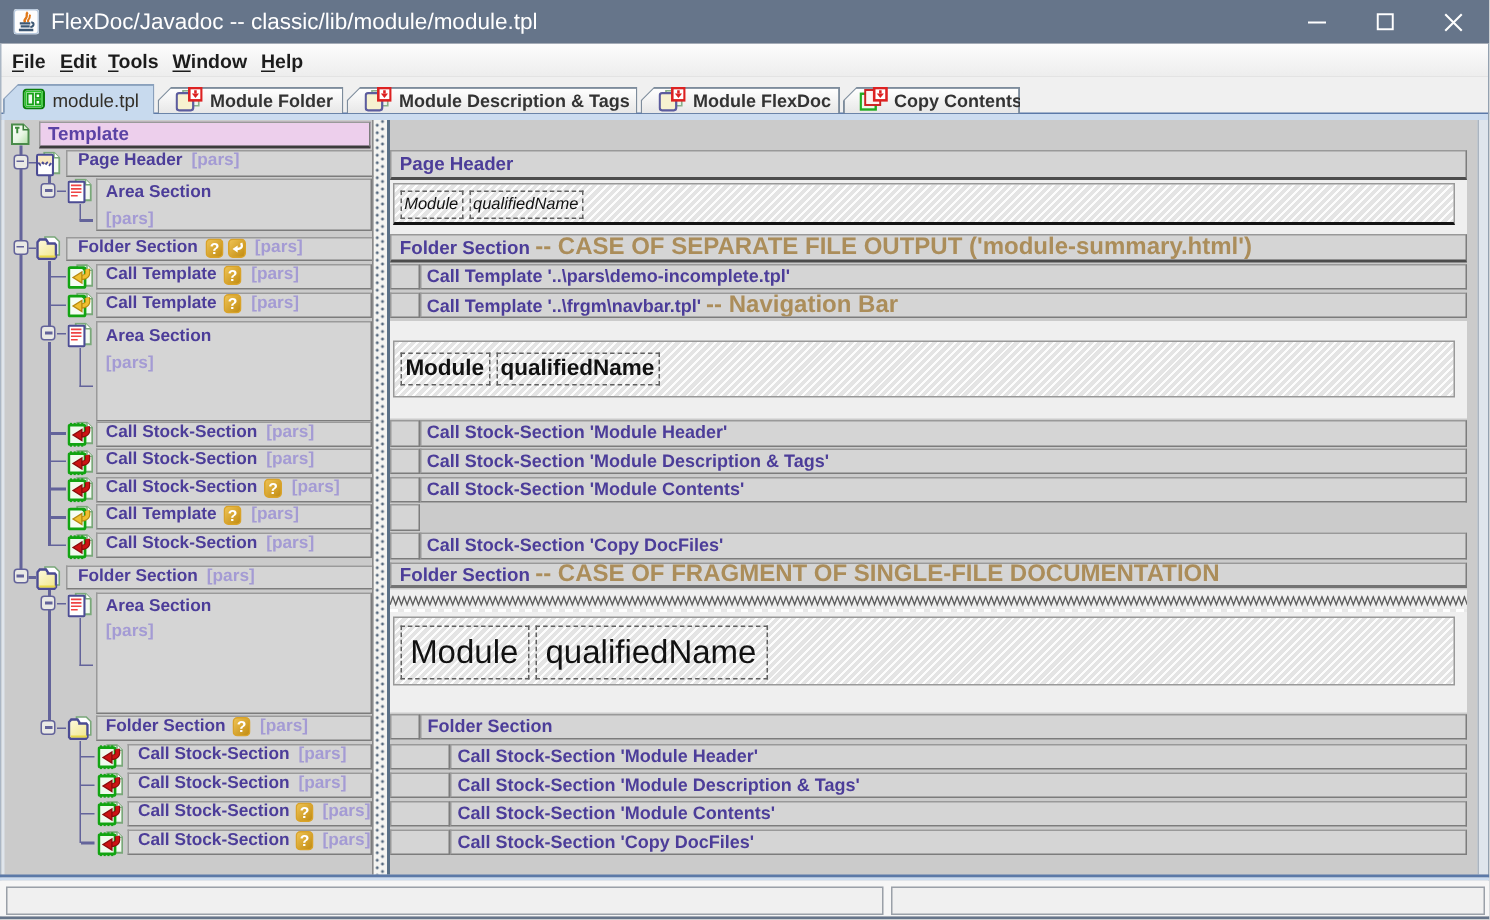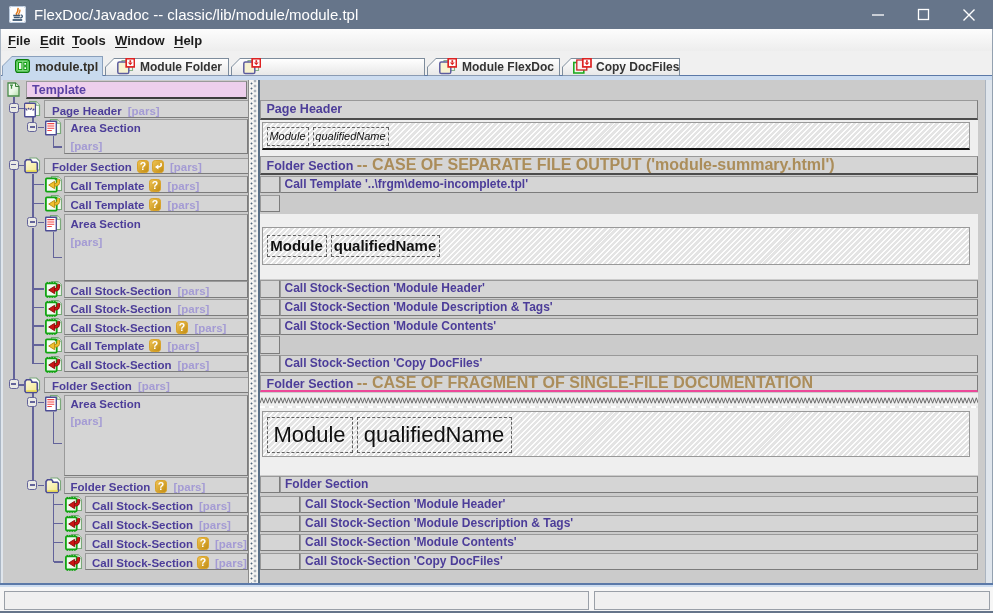--- a/index.html
+++ b/index.html
@@ -19,21 +19,21 @@
   background:#7d8c9c}
 .tab .in{position:absolute;left:1px;top:1px;right:1px;bottom:0;
   clip-path:polygon(0 100%,0 8px,8px 0,100% 0,100% 100%);
   background:linear-gradient(#ffffff,#e6e6e6)}
 .tab .tx{position:absolute;top:0;height:17px;line-height:18px;font-size:12px;font-weight:bold;color:#333;white-space:nowrap}
 #tabsel{position:absolute;left:2px;top:56px;width:101px;height:20px;
   clip-path:polygon(0 100%,0 10px,10px 0,100% 0,100% 100%);background:#8aa0bc}
 #tabsel .in{position:absolute;left:1px;top:1px;right:1px;bottom:0;
   clip-path:polygon(0 100%,0 9px,9px 0,100% 0,100% 100%);background:#c8daee}
 #tabsel .tx{position:absolute;left:33px;top:2px;height:17px;line-height:18px;
-  font-size:12.5px;font-weight:bold;color:#332f28}
+  font-size:12.5px;font-weight:normal;color:#332f28}
 .tline1{left:0;top:74.5px;width:993px;height:1.5px;background:#5b79a8}
 .tline2{left:0;top:76px;width:993px;height:4px;background:#ccdcf0}
 .tabsel-foot{left:3px;top:75px;width:99px;height:5px;background:#c8daee}
 
 #main{left:0;top:80px;width:993px;height:503px;background:#cbcbcb}
 #split{left:249px;top:80px;width:9px;height:503px;background:#f4f4f1;
  background-image:radial-gradient(circle,#54687e 0.8px,transparent 1.15px),
                   radial-gradient(circle,#54687e 0.8px,transparent 1.15px);
  background-size:9px 5px,9px 5px;background-position:-2px 1px,1.5px 3.5px}
 .vb1{left:258px;top:80px;width:2px;height:503px;background:#5a7086}
@@ -47,21 +47,21 @@
 .wb-bot{left:0;top:610.5px;width:993px;height:2.5px;background:#66758a}
 
 .sline1{left:0;top:583px;width:993px;height:1.5px;background:#5b79a8}
 .sline2{left:0;top:584.5px;width:993px;height:2.5px;background:#ccdcf0}
 .sbar{left:0;top:587px;width:993px;height:23.5px;background:#f6f6f6}
 .sfield{position:absolute;top:590.5px;height:17px;background:#f0f0f0;
   border:1px solid #9aa0a8}
 
 .trow{position:absolute;background:#d5d5d5;border:1px solid #7c7c7c;
   border-top-color:#9a9a9a;border-left-color:#9a9a9a;font-size:11.5px;font-weight:bold;
-  color:#4c3d99;white-space:nowrap;display:flex;align-items:flex-end;padding-left:6px}
+  color:#4c3d99;white-space:nowrap;display:flex;align-items:flex-start;padding-left:6px}
 .trow svg{flex:none}
 .pars{color:#a49bd4;font-weight:bold}
 .tan{color:#ab8d5a;font-size:16px}
 .hdr{background:#edcfec;color:#5b42a5;border-bottom:2px solid #3c3c3c}
 .tline{position:absolute;background:#63639a}
 .handle{position:absolute;width:8px;height:8px;border:1.4px solid #63639a;border-radius:2.5px;
   background:#e9e9e5;box-sizing:content-box}
 .handle:after{content:"";position:absolute;left:1.2px;top:2.8px;width:5.6px;height:1.5px;background:#63639a}
 .icon{position:absolute}
 
@@ -112,20 +112,21 @@
     </div>
 <svg class="ab" style="left:117px;top:58px" width="18" height="17" viewBox="0 0 18 17">
 <path d="M5 2.5 h7.5 l3 3 v7 h-10.5 z" fill="#eef7ee" stroke="#8ab08a" stroke-width="1.1"></path>
 <rect x="0.8" y="4" width="11" height="11.5" rx="1.6" fill="#f7f2d0" stroke="#5c5c9e" stroke-width="1.5"></rect>
 <rect x="9.2" y="0.7" width="8.2" height="8.2" fill="#ffffff" stroke="#dd2222" stroke-width="1.7"></rect>
 <path d="M13.3 2.2 v2.2" stroke="#dd2222" stroke-width="1.7"></path>
 <path d="M13.3 7.3 L10.9 4.4 h4.8 z" fill="#dd2222"></path>
 </svg>
 <div class="tab" style="left:231px;width:194px">
       <div class="in"></div>
+      <div class="tx" style="left:35px">Module Description &amp; Tags</div>
     </div>
 <svg class="ab" style="left:243px;top:58px" width="18" height="17" viewBox="0 0 18 17">
 <path d="M5 2.5 h7.5 l3 3 v7 h-10.5 z" fill="#eef7ee" stroke="#8ab08a" stroke-width="1.1"></path>
 <rect x="0.8" y="4" width="11" height="11.5" rx="1.6" fill="#f7f2d0" stroke="#5c5c9e" stroke-width="1.5"></rect>
 <rect x="9.2" y="0.7" width="8.2" height="8.2" fill="#ffffff" stroke="#dd2222" stroke-width="1.7"></rect>
 <path d="M13.3 2.2 v2.2" stroke="#dd2222" stroke-width="1.7"></path>
 <path d="M13.3 7.3 L10.9 4.4 h4.8 z" fill="#dd2222"></path>
 </svg>
 <div class="tab" style="left:427px;width:133px">
       <div class="in"></div>
@@ -133,21 +134,21 @@
     </div>
 <svg class="ab" style="left:439px;top:58px" width="18" height="17" viewBox="0 0 18 17">
 <path d="M5 2.5 h7.5 l3 3 v7 h-10.5 z" fill="#eef7ee" stroke="#8ab08a" stroke-width="1.1"></path>
 <rect x="0.8" y="4" width="11" height="11.5" rx="1.6" fill="#f7f2d0" stroke="#5c5c9e" stroke-width="1.5"></rect>
 <rect x="9.2" y="0.7" width="8.2" height="8.2" fill="#ffffff" stroke="#dd2222" stroke-width="1.7"></rect>
 <path d="M13.3 2.2 v2.2" stroke="#dd2222" stroke-width="1.7"></path>
 <path d="M13.3 7.3 L10.9 4.4 h4.8 z" fill="#dd2222"></path>
 </svg>
 <div class="tab" style="left:562px;width:118px">
       <div class="in"></div>
-      <div class="tx" style="left:34px">Copy DocFiles</div>
+      <div class="tx" style="left:34px">Copy Contents</div>
     </div>
 <svg class="ab" style="left:573px;top:58px" width="19" height="17" viewBox="0 0 19 17">
 <rect x="0.8" y="4.5" width="10" height="10.5" fill="#eafaea" stroke="#22aa22" stroke-width="1.6"></rect>
 <rect x="3.8" y="2" width="10" height="10" fill="#fdf2f2" stroke="#cc2222" stroke-width="1.3"></rect>
 <rect x="9.8" y="0.7" width="8.2" height="8.2" fill="#ffffff" stroke="#dd2222" stroke-width="1.7"></rect>
 <path d="M13.9 2.2 v2.2" stroke="#dd2222" stroke-width="1.7"></path>
 <path d="M13.9 7.3 L11.5 4.4 h4.8 z" fill="#dd2222"></path>
 </svg>
 <div id="tabsel">
       <div class="in"></div>
@@ -537,44 +538,47 @@
       <span style="position:absolute;left:5.5px;line-height:16.5px;font-size:12.5px;">Page Header</span>
     </div>
 <div class="hatch" style="left:261.5px;top:121.5px;width:706px;height:25px;border-bottom:2.5px solid #141414"></div>
 <div class="dbox" style="left:266.5px;top:127px;width:40px;height:17px;font-style:italic;font-size:11px;line-height:16px;text-align:center">Module</div>
 <div class="dbox" style="left:312.5px;top:127px;width:74px;height:17px;font-style:italic;font-size:11px;line-height:16px;text-align:center">qualifiedName</div>
 <div class="rrow" style="left:260px;top:156px;width:716px;height:15.5px;border-bottom:2px solid #4c4c4c">
       <span style="position:absolute;left:5.5px;line-height:15px;font-size:12.5px;">Folder Section <span class="tan">-- CASE OF SEPARATE FILE OUTPUT ('module-summary.html')</span></span>
     </div>
 <div class="icell" style="left:260px;top:175.5px;width:17.5px;height:15.600000000000001px"></div>
 <div class="rrow" style="left:280px;top:175.5px;width:696px;height:15.600000000000001px;">
-      <span style="position:absolute;left:3.5px;line-height:15.5px;">Call Template '..\frgm\demo-incomplete.tpl'</span>
+      <span style="position:absolute;left:3.5px;line-height:15.5px;">Call Template '..\pars\demo-incomplete.tpl'</span>
     </div>
 <div class="icell" style="left:260px;top:194.8px;width:17.5px;height:15.600000000000001px"></div>
+<div class="rrow" style="left:280px;top:194.8px;width:696px;height:15.600000000000001px;">
+      <span style="position:absolute;left:3.5px;line-height:15.5px;">Call Template '..\frgm\navbar.tpl' <span class="tan">-- Navigation Bar</span></span>
+    </div>
 <div class="hatch" style="left:261.5px;top:226.5px;width:706px;height:36px"></div>
 <div class="dbox" style="left:266.5px;top:234.5px;width:58px;height:20px;font-size:15px;font-weight:bold;line-height:19px;text-align:center">Module</div>
 <div class="dbox" style="left:330.5px;top:234.5px;width:107px;height:20px;font-size:15px;font-weight:bold;line-height:19px;text-align:center">qualifiedName</div>
 <div class="icell" style="left:260px;top:280.2px;width:17.5px;height:15.600000000000001px"></div>
 <div class="rrow" style="left:280px;top:280.2px;width:696px;height:15.600000000000001px;">
       <span style="position:absolute;left:3.5px;line-height:15.5px;">Call Stock-Section 'Module Header'</span>
     </div>
 <div class="icell" style="left:260px;top:298.9px;width:17.5px;height:15.600000000000001px"></div>
 <div class="rrow" style="left:280px;top:298.9px;width:696px;height:15.600000000000001px;">
       <span style="position:absolute;left:3.5px;line-height:15.5px;">Call Stock-Section 'Module Description &amp; Tags'</span>
     </div>
 <div class="icell" style="left:260px;top:317.6px;width:17.5px;height:15.600000000000001px"></div>
 <div class="rrow" style="left:280px;top:317.6px;width:696px;height:15.600000000000001px;">
       <span style="position:absolute;left:3.5px;line-height:15.5px;">Call Stock-Section 'Module Contents'</span>
     </div>
 <div class="icell" style="left:260px;top:336.3px;width:17.5px;height:15.600000000000001px"></div>
 <div class="icell" style="left:260px;top:355.0px;width:17.5px;height:15.600000000000001px"></div>
 <div class="rrow" style="left:280px;top:355.0px;width:696px;height:15.600000000000001px;">
       <span style="position:absolute;left:3.5px;line-height:15.5px;">Call Stock-Section 'Copy DocFiles'</span>
     </div>
-<div class="rrow" style="left:260px;top:374.8px;width:716px;height:14.5px;border-bottom:2px solid #ec4899">
+<div class="rrow" style="left:260px;top:374.8px;width:716px;height:14.5px;border-bottom:2px solid #737373">
       <span style="position:absolute;left:5.5px;line-height:14px;font-size:12.5px;">Folder Section <span class="tan">-- CASE OF FRAGMENT OF SINGLE-FILE DOCUMENTATION</span></span>
     </div>
 <svg class="ab" style="left:260px;top:397px" width="718" height="8" viewBox="0 0 718 8">
 <path d="M0 6.2 L1.9 0.8 L3.8 6.2 L5.7 0.8 L7.6 6.2 L9.5 0.8 L11.4 6.2 L13.3 0.8 L15.2 6.2 L17.1 0.8 L19.0 6.2 L20.9 0.8 L22.8 6.2 L24.7 0.8 L26.6 6.2 L28.5 0.8 L30.4 6.2 L32.3 0.8 L34.2 6.2 L36.1 0.8 L38.0 6.2 L39.9 0.8 L41.8 6.2 L43.7 0.8 L45.6 6.2 L47.5 0.8 L49.4 6.2 L51.3 0.8 L53.2 6.2 L55.1 0.8 L57.0 6.2 L58.9 0.8 L60.8 6.2 L62.7 0.8 L64.6 6.2 L66.5 0.8 L68.4 6.2 L70.3 0.8 L72.2 6.2 L74.1 0.8 L76.0 6.2 L77.9 0.8 L79.8 6.2 L81.7 0.8 L83.6 6.2 L85.5 0.8 L87.4 6.2 L89.3 0.8 L91.2 6.2 L93.1 0.8 L95.0 6.2 L96.9 0.8 L98.8 6.2 L100.7 0.8 L102.6 6.2 L104.5 0.8 L106.4 6.2 L108.3 0.8 L110.2 6.2 L112.1 0.8 L114.0 6.2 L115.9 0.8 L117.8 6.2 L119.7 0.8 L121.6 6.2 L123.5 0.8 L125.4 6.2 L127.3 0.8 L129.2 6.2 L131.1 0.8 L133.0 6.2 L134.9 0.8 L136.8 6.2 L138.7 0.8 L140.6 6.2 L142.5 0.8 L144.4 6.2 L146.3 0.8 L148.2 6.2 L150.1 0.8 L152.0 6.2 L153.9 0.8 L155.8 6.2 L157.7 0.8 L159.6 6.2 L161.5 0.8 L163.4 6.2 L165.3 0.8 L167.2 6.2 L169.1 0.8 L171.0 6.2 L172.9 0.8 L174.8 6.2 L176.7 0.8 L178.6 6.2 L180.5 0.8 L182.4 6.2 L184.3 0.8 L186.2 6.2 L188.1 0.8 L190.0 6.2 L191.9 0.8 L193.8 6.2 L195.7 0.8 L197.6 6.2 L199.5 0.8 L201.4 6.2 L203.3 0.8 L205.2 6.2 L207.1 0.8 L209.0 6.2 L210.9 0.8 L212.8 6.2 L214.7 0.8 L216.6 6.2 L218.5 0.8 L220.4 6.2 L222.3 0.8 L224.2 6.2 L226.1 0.8 L228.0 6.2 L229.9 0.8 L231.8 6.2 L233.7 0.8 L235.6 6.2 L237.5 0.8 L239.4 6.2 L241.3 0.8 L243.2 6.2 L245.1 0.8 L247.0 6.2 L248.9 0.8 L250.8 6.2 L252.7 0.8 L254.6 6.2 L256.5 0.8 L258.4 6.2 L260.3 0.8 L262.2 6.2 L264.1 0.8 L266.0 6.2 L267.9 0.8 L269.8 6.2 L271.7 0.8 L273.6 6.2 L275.5 0.8 L277.4 6.2 L279.3 0.8 L281.2 6.2 L283.1 0.8 L285.0 6.2 L286.9 0.8 L288.8 6.2 L290.7 0.8 L292.6 6.2 L294.5 0.8 L296.4 6.2 L298.3 0.8 L300.2 6.2 L302.1 0.8 L304.0 6.2 L305.9 0.8 L307.8 6.2 L309.7 0.8 L311.6 6.2 L313.5 0.8 L315.4 6.2 L317.3 0.8 L319.2 6.2 L321.1 0.8 L323.0 6.2 L324.9 0.8 L326.8 6.2 L328.7 0.8 L330.6 6.2 L332.5 0.8 L334.4 6.2 L336.3 0.8 L338.2 6.2 L340.1 0.8 L342.0 6.2 L343.9 0.8 L345.8 6.2 L347.7 0.8 L349.6 6.2 L351.5 0.8 L353.4 6.2 L355.3 0.8 L357.2 6.2 L359.1 0.8 L361.0 6.2 L362.9 0.8 L364.8 6.2 L366.7 0.8 L368.6 6.2 L370.5 0.8 L372.4 6.2 L374.3 0.8 L376.2 6.2 L378.1 0.8 L380.0 6.2 L381.9 0.8 L383.8 6.2 L385.7 0.8 L387.6 6.2 L389.5 0.8 L391.4 6.2 L393.3 0.8 L395.2 6.2 L397.1 0.8 L399.0 6.2 L400.9 0.8 L402.8 6.2 L404.7 0.8 L406.6 6.2 L408.5 0.8 L410.4 6.2 L412.3 0.8 L414.2 6.2 L416.1 0.8 L418.0 6.2 L419.9 0.8 L421.8 6.2 L423.7 0.8 L425.6 6.2 L427.5 0.8 L429.4 6.2 L431.3 0.8 L433.2 6.2 L435.1 0.8 L437.0 6.2 L438.9 0.8 L440.8 6.2 L442.7 0.8 L444.6 6.2 L446.5 0.8 L448.4 6.2 L450.3 0.8 L452.2 6.2 L454.1 0.8 L456.0 6.2 L457.9 0.8 L459.8 6.2 L461.7 0.8 L463.6 6.2 L465.5 0.8 L467.4 6.2 L469.3 0.8 L471.2 6.2 L473.1 0.8 L475.0 6.2 L476.9 0.8 L478.8 6.2 L480.7 0.8 L482.6 6.2 L484.5 0.8 L486.4 6.2 L488.3 0.8 L490.2 6.2 L492.1 0.8 L494.0 6.2 L495.9 0.8 L497.8 6.2 L499.7 0.8 L501.6 6.2 L503.5 0.8 L505.4 6.2 L507.3 0.8 L509.2 6.2 L511.1 0.8 L513.0 6.2 L514.9 0.8 L516.8 6.2 L518.7 0.8 L520.6 6.2 L522.5 0.8 L524.4 6.2 L526.3 0.8 L528.2 6.2 L530.1 0.8 L532.0 6.2 L533.9 0.8 L535.8 6.2 L537.7 0.8 L539.6 6.2 L541.5 0.8 L543.4 6.2 L545.3 0.8 L547.2 6.2 L549.1 0.8 L551.0 6.2 L552.9 0.8 L554.8 6.2 L556.7 0.8 L558.6 6.2 L560.5 0.8 L562.4 6.2 L564.3 0.8 L566.2 6.2 L568.1 0.8 L570.0 6.2 L571.9 0.8 L573.8 6.2 L575.7 0.8 L577.6 6.2 L579.5 0.8 L581.4 6.2 L583.3 0.8 L585.2 6.2 L587.1 0.8 L589.0 6.2 L590.9 0.8 L592.8 6.2 L594.7 0.8 L596.6 6.2 L598.5 0.8 L600.4 6.2 L602.3 0.8 L604.2 6.2 L606.1 0.8 L608.0 6.2 L609.9 0.8 L611.8 6.2 L613.7 0.8 L615.6 6.2 L617.5 0.8 L619.4 6.2 L621.3 0.8 L623.2 6.2 L625.1 0.8 L627.0 6.2 L628.9 0.8 L630.8 6.2 L632.7 0.8 L634.6 6.2 L636.5 0.8 L638.4 6.2 L640.3 0.8 L642.2 6.2 L644.1 0.8 L646.0 6.2 L647.9 0.8 L649.8 6.2 L651.7 0.8 L653.6 6.2 L655.5 0.8 L657.4 6.2 L659.3 0.8 L661.2 6.2 L663.1 0.8 L665.0 6.2 L666.9 0.8 L668.8 6.2 L670.7 0.8 L672.6 6.2 L674.5 0.8 L676.4 6.2 L678.3 0.8 L680.2 6.2 L682.1 0.8 L684.0 6.2 L685.9 0.8 L687.8 6.2 L689.7 0.8 L691.6 6.2 L693.5 0.8 L695.4 6.2 L697.3 0.8 L699.2 6.2 L701.1 0.8 L703.0 6.2 L704.9 0.8 L706.8 6.2 L708.7 0.8 L710.6 6.2 L712.5 0.8 L714.4 6.2 L716.3 0.8 L718.2 6.2" fill="none" stroke="#5e5e5e" stroke-width="0.9"></path>
     </svg>
 <div class="ab" style="left:260px;top:406px;width:718px;height:1.5px;background:repeating-linear-gradient(90deg,#ffffff 0 5px,#e8e8e8 5px 9px)"></div>
 <div class="hatch" style="left:261.5px;top:410.5px;width:706px;height:44px"></div>
 <div class="dbox" style="left:266.5px;top:417px;width:84px;height:34px;font-size:22px;line-height:33px;text-align:center">Module</div>
 <div class="dbox" style="left:356.5px;top:417px;width:153px;height:34px;font-size:22px;line-height:33px;text-align:center">qualifiedName</div>
 <div class="icell" style="left:260px;top:476.3px;width:17.5px;height:14.5px"></div>

